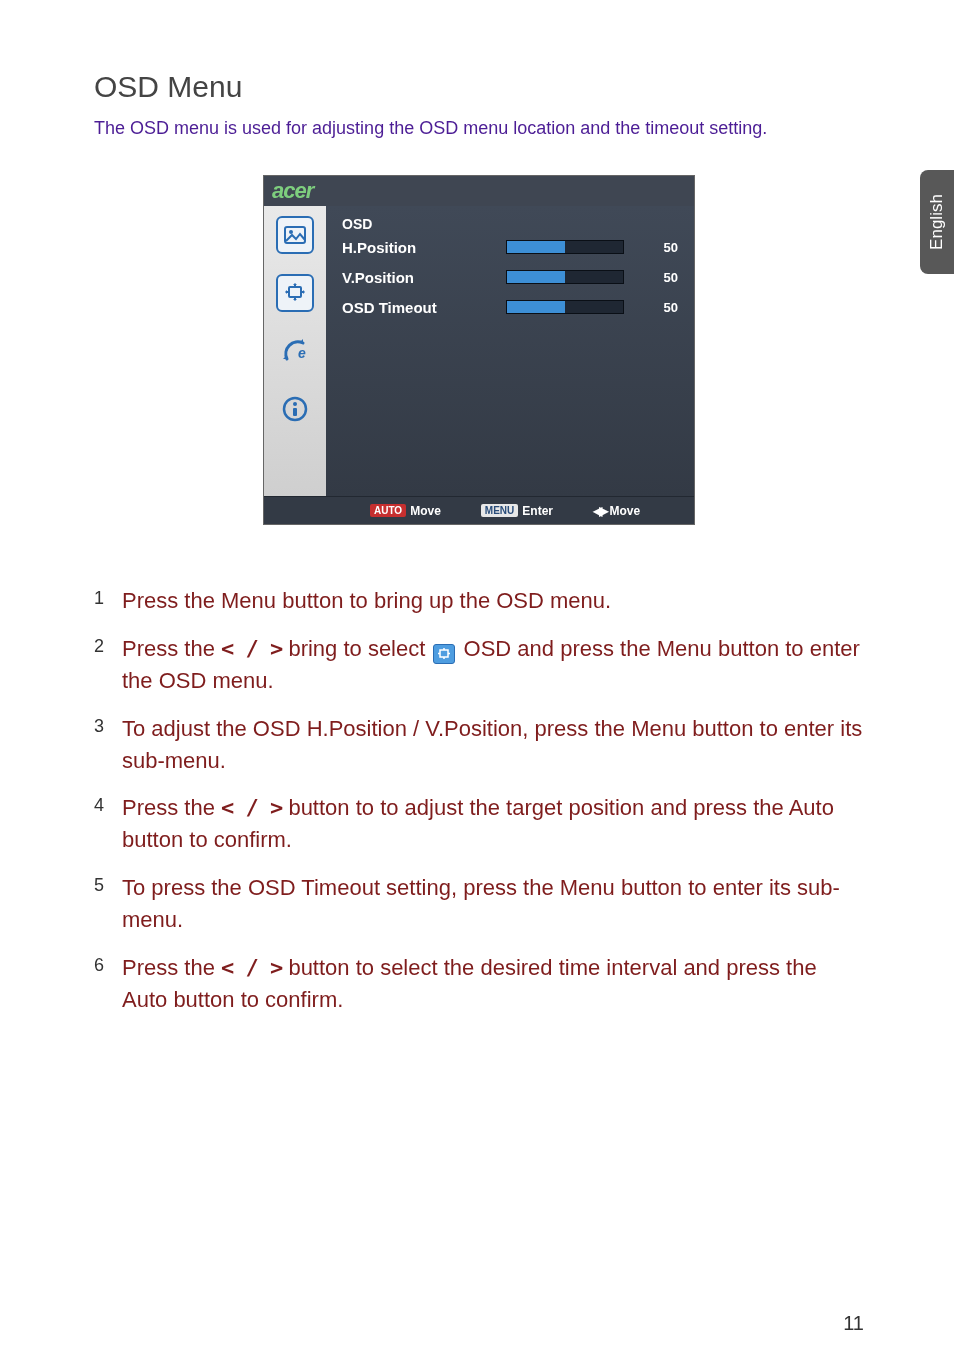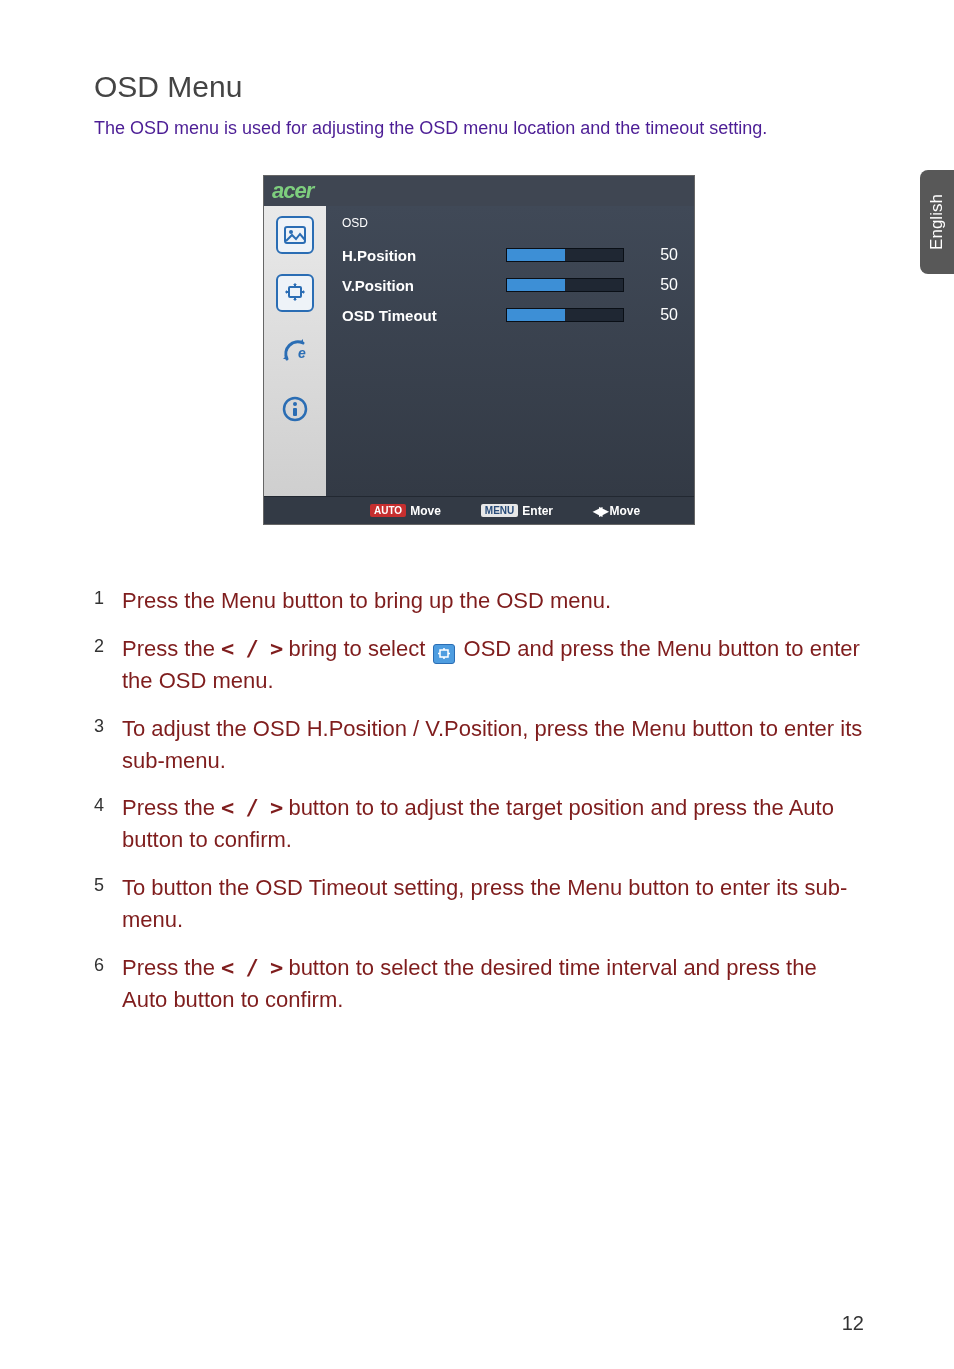--- a/index.html
+++ b/index.html
@@ -75,23 +75,22 @@
     border: 2px solid #2a6db4;
     border-radius: 6px;
     background: #eef3f8;
   }
   .osd-main {
     flex: 1;
     padding: 10px 16px 10px 16px;
     color: #fff;
   }
   .osd-header {
-    font-weight: 400;
-    font-size: 12px;
-    margin-bottom: 10px;
+    font-weight: 700;
+    font-size: 14px;
   }
   .osd-row {
     display: flex;
     align-items: center;
     height: 30px;
     gap: 24px;
   }
   .row-label {
     width: 140px;
     font-weight: 700;
@@ -106,22 +105,22 @@
   }
   .row-bar-fill {
     position: absolute;
     left: 0; top: 0; bottom: 0;
     width: 50%;
     background: #3d8fd6;
   }
   .row-val {
     width: 30px;
     text-align: right;
-    font-weight: 400;
-    font-size: 16px;
+    font-weight: 700;
+    font-size: 13px;
   }
   .osd-footer {
     height: 28px;
     background: #333a45;
     border-top: 1px solid #222831;
     display: flex;
     align-items: center;
     color: #fff;
     font-weight: 700;
     font-size: 12px;
@@ -311,25 +310,25 @@
           </svg>
         </span><span> OSD and press the </span><span class="term">Menu</span><span> button to enter the OSD menu.</span>
     </li>
     <li>
       <span>To adjust the OSD H.Position / V.Position, press the </span><span class="term">Menu</span><span> button to enter its sub-menu.</span>
     </li>
     <li>
       <span>Press the </span><span class="btn-glyph">&lt; / &gt;</span><span> button to to adjust the target position and press the </span><span class="term">Auto</span><span> button to confirm.</span>
     </li>
     <li>
-      <span>To button the </span><span class="term">OSD Timeout</span><span> setting, press the </span><span class="term">Menu</span><span> button to enter its sub-menu.</span>
+      <span>To press the </span><span class="term">OSD Timeout</span><span> setting, press the </span><span class="term">Menu</span><span> button to enter its sub-menu.</span>
     </li>
     <li>
       <span>Press the </span><span class="btn-glyph">&lt; / &gt;</span><span> button to select the desired time interval and press the </span><span class="term">Auto</span><span> button to confirm.</span>
     </li>
   </ol>
 </div>
 
 <div class="lang-tab">
   <span>English</span>
 </div>
 
-<div class="page-num">12</div>
+<div class="page-num">11</div>
 
 </body></html>

